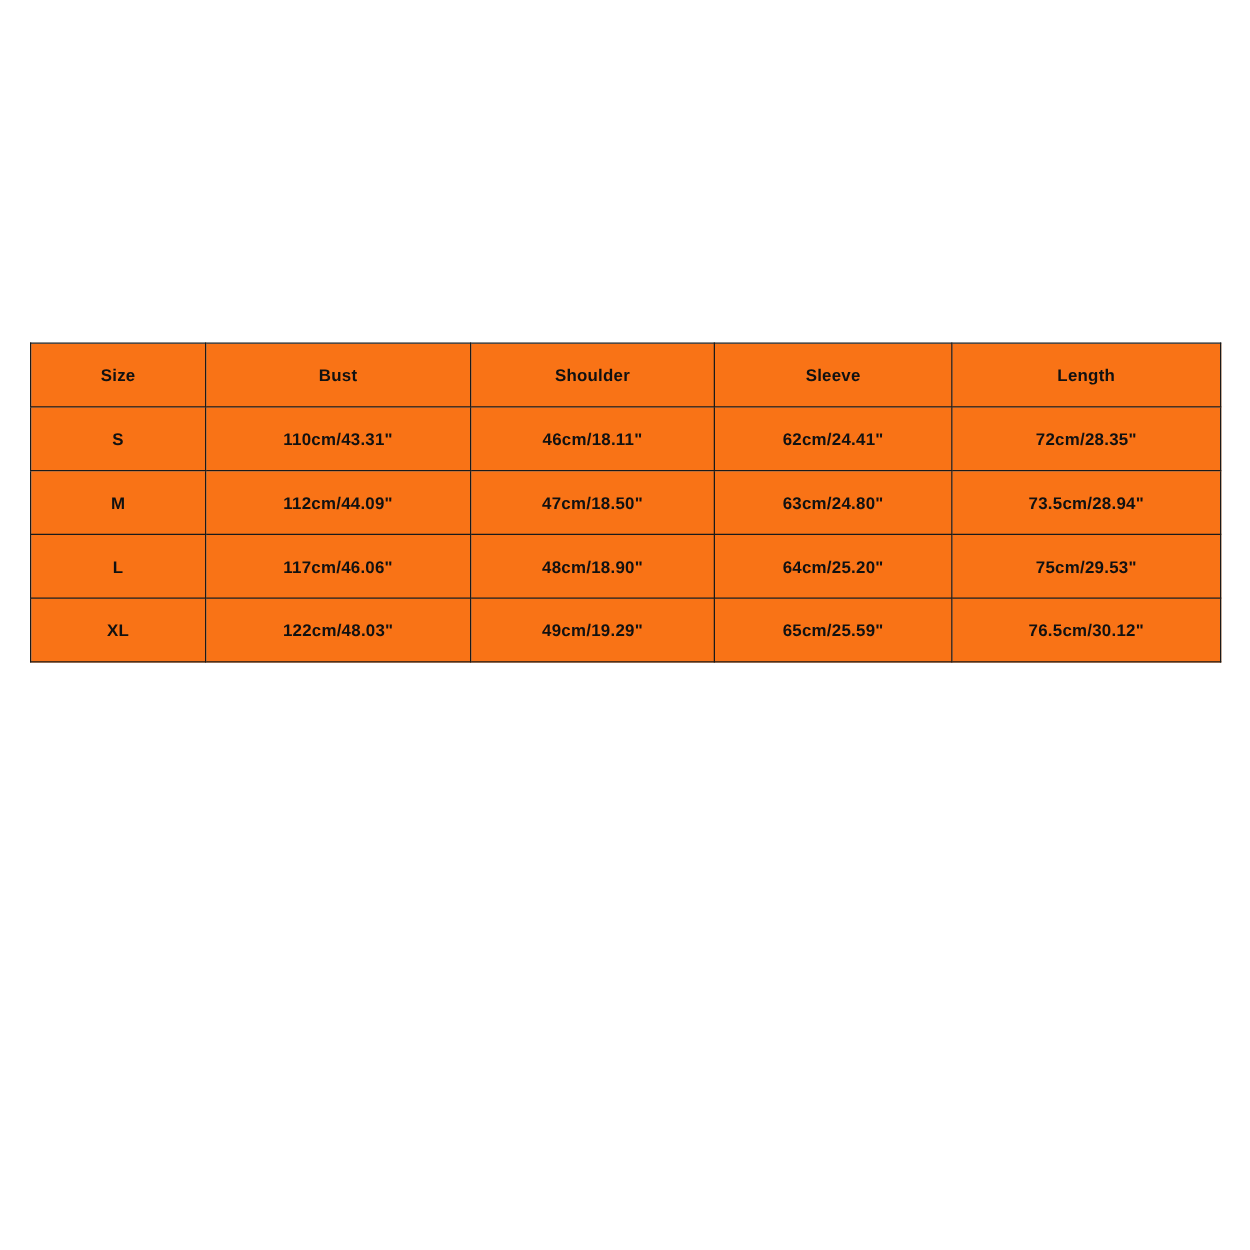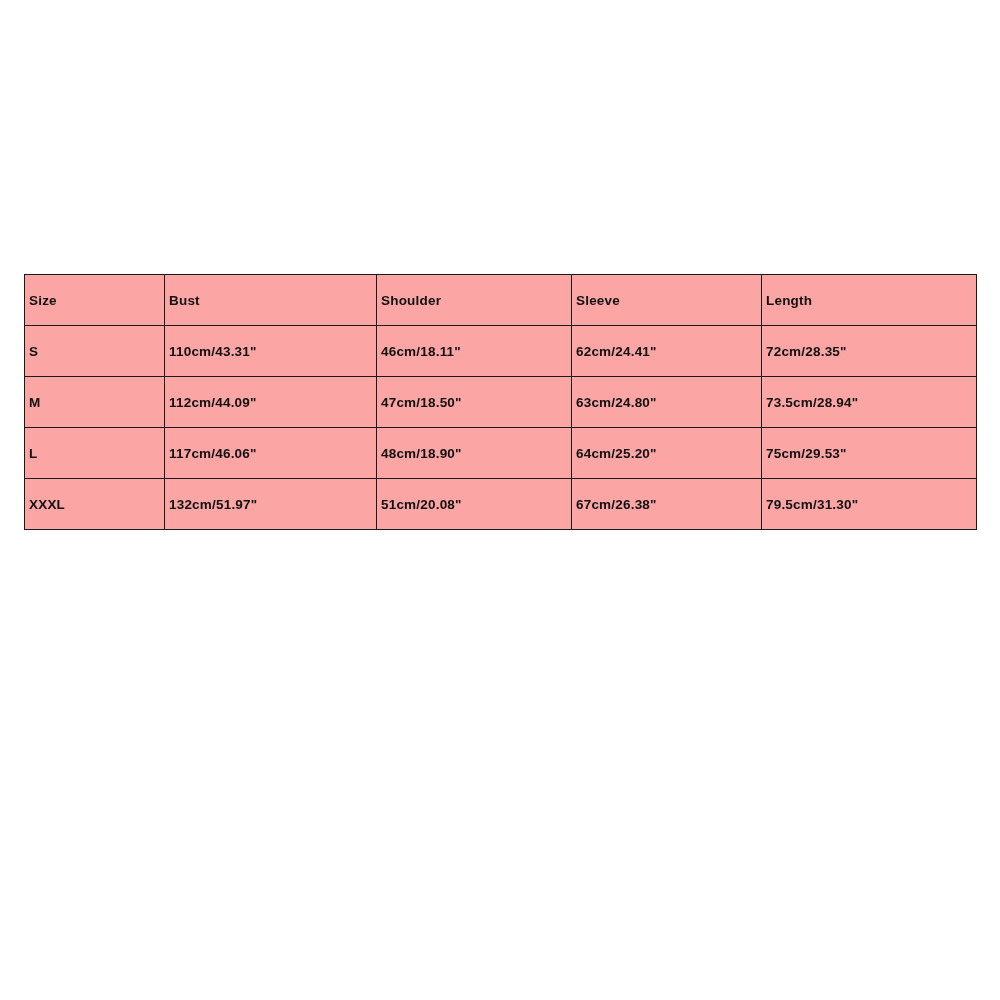--- a/index.html
+++ b/index.html
@@ -29,28 +29,28 @@
   table.size-chart col.c-size   { width: 140px; }
   table.size-chart col.c-bust   { width: 212px; }
   table.size-chart col.c-shoulder { width: 195px; }
   table.size-chart col.c-sleeve { width: 190px; }
   table.size-chart col.c-length { width: 215px; }
 
   table.size-chart th,
   table.size-chart td {
     border: 1px solid #1a1a1a;
     height: 50px;
-    text-align: left;
+    text-align: center;
     vertical-align: middle;
     font-size: 13.5px;
     font-weight: bold;
     letter-spacing: 0.2px;
     padding: 0 4px;
     color: #111111;
-    background: #fca5a5;
+    background: #f97316;
   }
   table.size-chart thead th {
     font-size: 13.5px;
     font-weight: bold;
   }
   table.size-chart tbody td {
     font-weight: bold;
   }
   table.size-chart tbody td.size-cell {
     font-weight: bold;
@@ -93,21 +93,21 @@
         <td>73.5cm/28.94"</td>
       </tr>
       <tr>
         <td class="size-cell">L</td>
         <td>117cm/46.06"</td>
         <td>48cm/18.90"</td>
         <td>64cm/25.20"</td>
         <td>75cm/29.53"</td>
       </tr>
       <tr>
-        <td class="size-cell">XXXL</td>
-        <td>132cm/51.97"</td>
-        <td>51cm/20.08"</td>
-        <td>67cm/26.38"</td>
-        <td>79.5cm/31.30"</td>
+        <td class="size-cell">XL</td>
+        <td>122cm/48.03"</td>
+        <td>49cm/19.29"</td>
+        <td>65cm/25.59"</td>
+        <td>76.5cm/30.12"</td>
       </tr>
     </tbody>
   </table>
 </div>
 
 </body></html>

